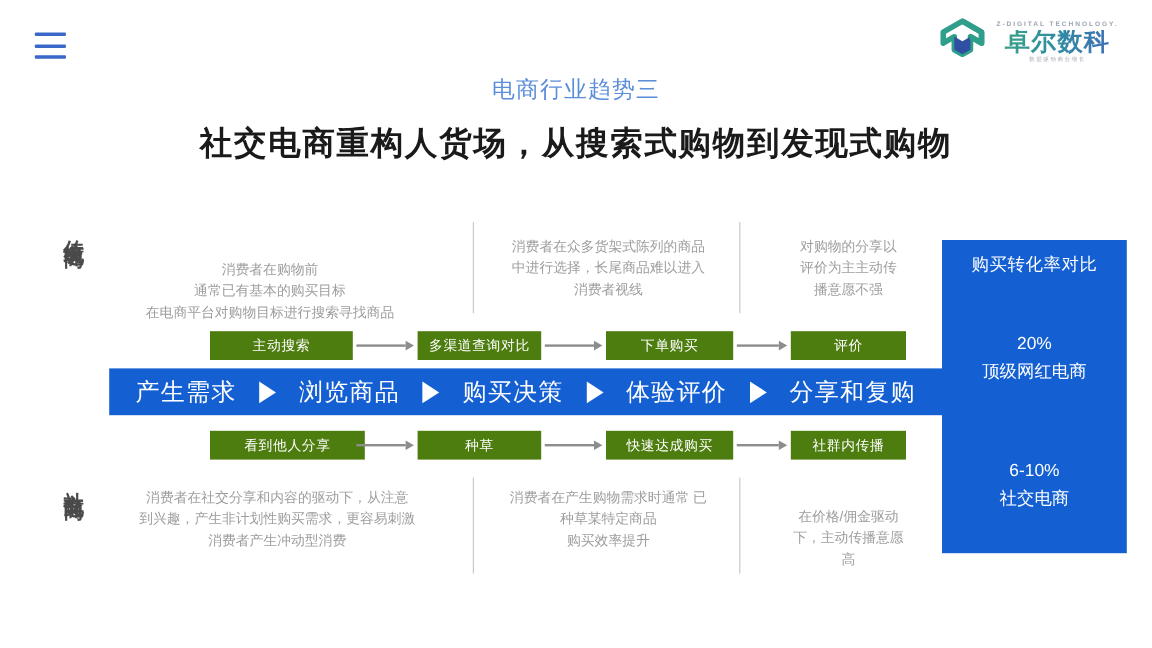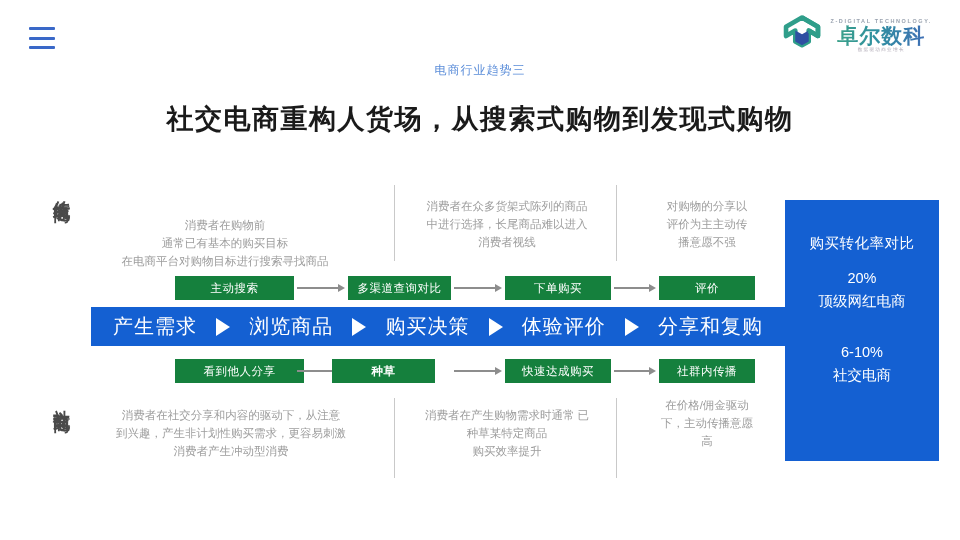--- a/index.html
+++ b/index.html
@@ -24,21 +24,21 @@
   #logo-mark { width:42px; height:42px; flex:0 0 auto; }
   #logo-text { display:flex; flex-direction:column; align-items:center; justify-content:center; line-height:1; }
   #logo-en { font-size:5.5px; letter-spacing:1.6px; color:#9aa3b0; font-weight:bold; white-space:nowrap; }
   #logo-cn { font-size:21px; font-weight:bold; color:#2b7f79; letter-spacing:1px; white-space:nowrap;
              background:linear-gradient(90deg,#3aa089 0%,#2f8fa0 45%,#3f6fb5 100%);
              -webkit-background-clip:text; background-clip:text; color:transparent; }
   #logo-sub { font-size:4.6px; letter-spacing:1.3px; color:#b0aab6; white-space:nowrap; margin-top:2px; }
 
   
   #subtitle { position:absolute; left:0; top:62px; width:960px; text-align:center;
-              font-size:12px; color:#5b8dd9; letter-spacing:1px; }
+              font-size:19px; color:#5b8dd9; letter-spacing:1px; }
   #maintitle { position:absolute; left:0; top:101px; width:960px; text-align:center;
                font-size:27px; font-weight:bold; color:#1a1a1a; letter-spacing:1.5px; }
 
   
   .vlabel {
     position:absolute; width:26px;
     font-size:17px; font-weight:bold; color:#4a4a4a;
     writing-mode:vertical-rl; text-orientation:upright;
     letter-spacing:2px; line-height:1.05;
   }
@@ -46,21 +46,21 @@
   #vlabel-bottom { left:44px; top:396px; }
 
   
   .vdiv { position:absolute; width:1px; background:#c9c9c9; }
 
   
   .desc { position:absolute; text-align:center; color:#9d9d9d; font-size:11.5px; line-height:1.58; }
 
   
   .fbox {
-    position:absolute; height:24px; background:#15803d;
+    position:absolute; height:24px; background:#4d7c0f;
     color:#ffffff; font-size:11.5px;
     display:flex; align-items:center; justify-content:center;
     letter-spacing:0.5px;
   }
   .farrow { position:absolute; height:10px; display:flex; align-items:center; }
   .farrow .shaft { height:1.6px; background:#8d8d8d; flex:1; }
   .farrow .head {
     width:0; height:0; flex:0 0 auto;
     border-top:4.5px solid transparent; border-bottom:4.5px solid transparent;
     border-left:7px solid #8d8d8d;
@@ -77,21 +77,22 @@
     width:0; height:0;
     border-top:9px solid transparent; border-bottom:9px solid transparent;
     border-left:14px solid #ffffff;
   }
 
   
   #statpanel {
     position:absolute; left:785px; top:200px; width:154px; height:261px;
     background:#1460d2; color:#ffffff; text-align:center;
     display:flex; flex-direction:column; align-items:center;
-    padding-top:34px;
+    padding-top:11px;
+    gap:32px;
   }
   #statpanel .stat-title { font-size:14.5px; letter-spacing:0.5px; margin-bottom:14px; }
   #statpanel .stat-group { margin-bottom:27px; line-height:1.62; }
   #statpanel .stat-value { font-size:14.5px; }
   #statpanel .stat-label { font-size:14.5px; }
 </style>
 </head>
 <body>
 
 <div id="menu-btn">
@@ -165,41 +166,41 @@
   <div class="jsep"></div>
   <div class="jstep">分享和复购</div>
 </div>
 
 <div class="fbox" style="left:175px; top:359px; width:129px;">看到他人分享</div>
 <div class="farrow" style="left:297px; top:366px; width:48px;">
   <div class="shaft"></div>
   <div class="head"></div>
 </div>
 
-<div class="fbox" style="left:332px; top:359px; width:103px;font-weight:bold;">种草</div>
+<div class="fbox" style="left:348px; top:359px; width:103px;">种草</div>
 <div class="farrow" style="left:454px; top:366px; width:48px;">
   <div class="shaft"></div>
   <div class="head"></div>
 </div>
 
 <div class="fbox" style="left:505px; top:359px; width:106px;">快速达成购买</div>
 <div class="farrow" style="left:614px; top:366px; width:42px;">
   <div class="shaft"></div>
   <div class="head"></div>
 </div>
 
 <div class="fbox" style="left:659px; top:359px; width:96px;">社群内传播</div>
 
 <div class="desc" style="left:72px; top:406px; width:318px; white-space:pre-line;">消费者在社交分享和内容的驱动下，从注意
 到兴趣，产生非计划性购买需求，更容易刺激
 消费者产生冲动型消费</div>
 <div class="desc" style="left:400px; top:406px; width:214px; white-space:pre-line;">消费者在产生购物需求时通常 已
 种草某特定商品
 购买效率提升</div>
-<div class="desc" style="left:632px; top:396px; width:150px; white-space:pre-line;">在价格/佣金驱动
+<div class="desc" style="left:632px; top:422px; width:150px; white-space:pre-line;">在价格/佣金驱动
 下，主动传播意愿
 高</div>
 
 <div id="statpanel">
   <div class="stat-title">购买转化率对比</div>
   <div class="stat-group">
     <div class="stat-value">20%</div>
     <div class="stat-label">顶级网红电商</div>
   </div>
   <div class="stat-group">

